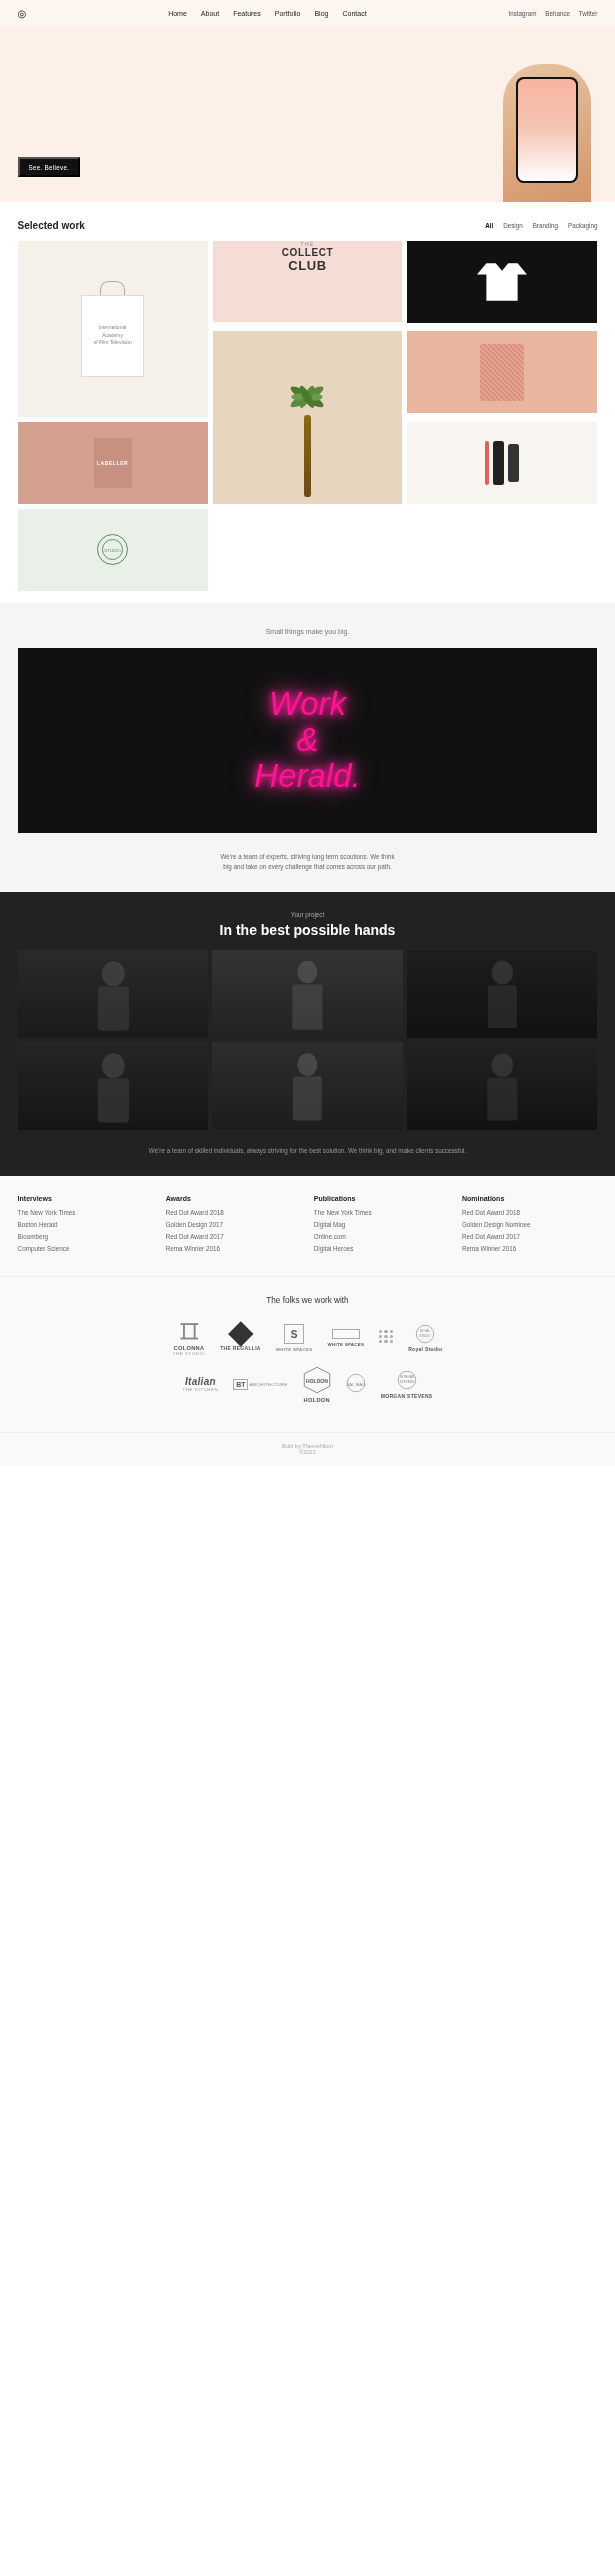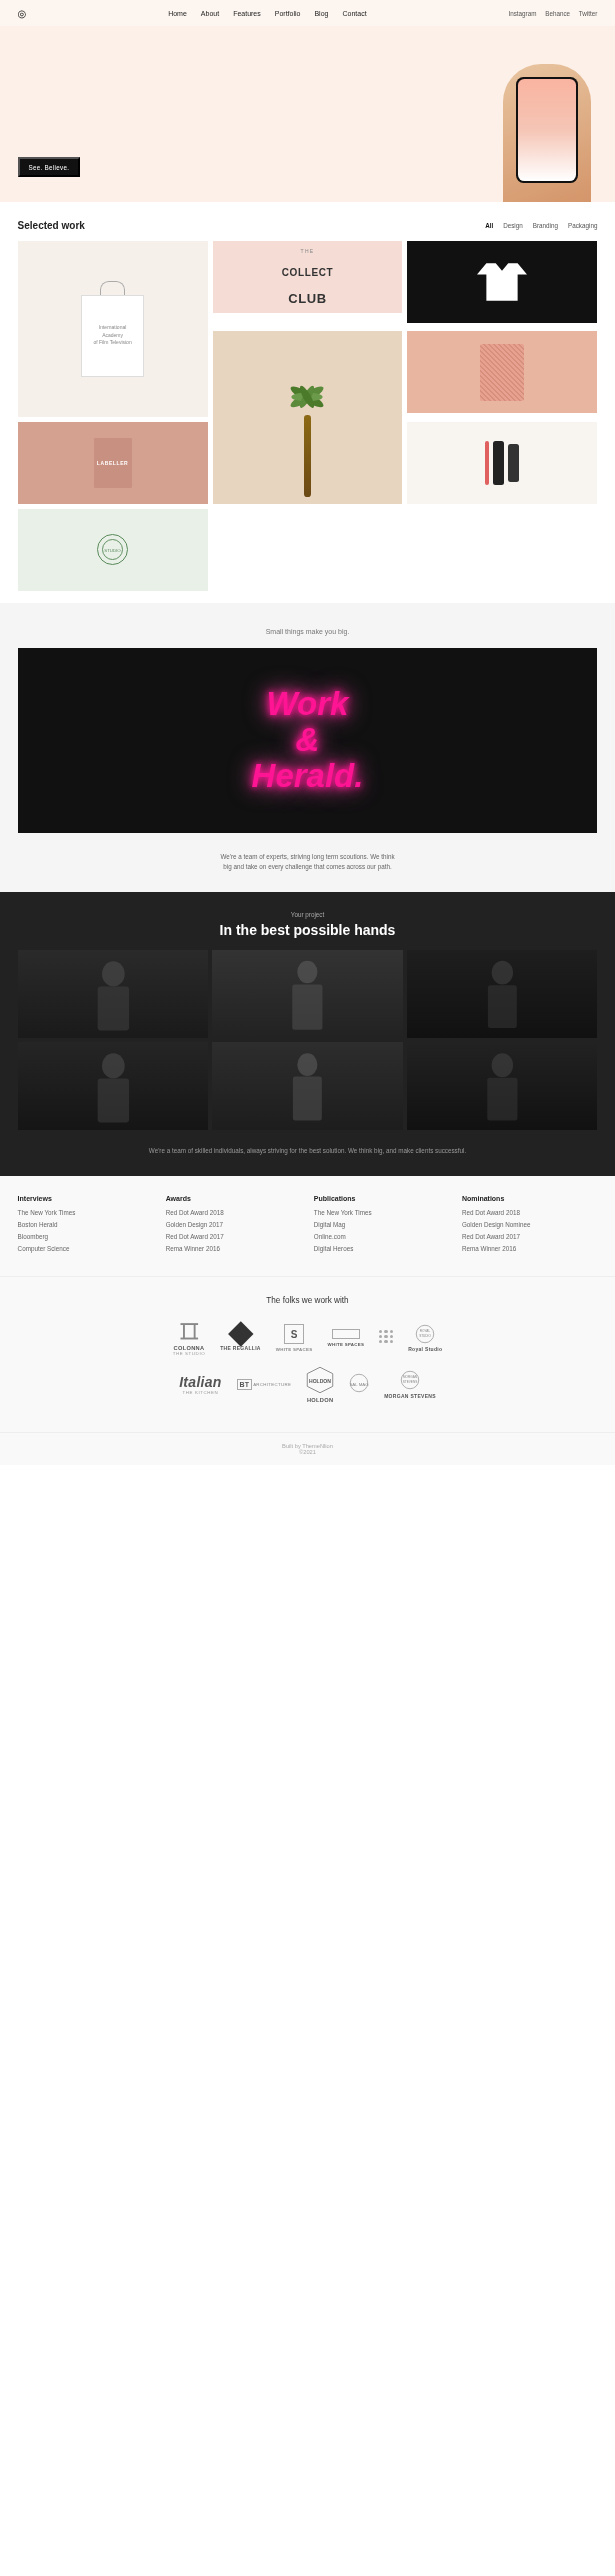--- a/index.html
+++ b/index.html
@@ -67,21 +67,21 @@
     .pi-2 { }
     .pi-3 { }
     .pi-4 { }
     .pi-5 { grid-row: 2 / 4; }
     .pi-6 { }
     .pi-7 { }
     .pi-8 { }
 
     
     .p-bag { background: #f5f0ea; height: 113px; display: flex; align-items: center; justify-content: center; }
-    .p-collect-club { background: #f5ddd5; height: 72px; display: flex; flex-direction: column; align-items: center; justify-content: center; gap: 13px; }
+    .p-collect-club { background: #f5ddd5; height: 81px; display: flex; flex-direction: column; align-items: center; justify-content: flex-start; }
     .p-collect-club .the { font-size: 5px; color: #888; letter-spacing: 1.3px; }
     .p-collect-club .cc { font-size: 10px; font-weight: 700; color: #333; letter-spacing: 0.6px; }
     .p-tshirt { background: #111; height: 82px; display: flex; align-items: center; justify-content: center; }
     .p-pink-textile { background: #e8b5a0; height: 82px; display: flex; align-items: center; justify-content: center; }
     .p-razors { background: #f8f5f0; height: 82px; display: flex; align-items: center; justify-content: center; gap: 3.8px; }
     .razor { width: 3.8px; height: 44px; background: #555; border-radius: 1.9px; }
     .razor.pink { background: #e06060; }
     .p-palm { background: #e8d5c0; height: 164px; display: flex; align-items: flex-end; justify-content: center; padding-bottom: 6.3px; }
     .p-logo-circle { background: #e8f0e8; height: 82px; display: flex; align-items: center; justify-content: center; }
     .logo-circle { width: 31px; height: 31px; border: 1.3px solid #5a8a5a; border-radius: 50%; display: flex; align-items: center; justify-content: center; }
@@ -90,21 +90,21 @@
     .its-true {
       background: #f5f5f5; padding: 25px 17.6px 0; text-align: center;
     }
     .its-true h2 { font-size: 17.6px; font-weight: 400; color: #222; margin-bottom: 3.8px; }
     .its-true p { font-size: 7px; color: #777; margin-bottom: 12.6px; }
     .neon-banner {
       background: #111; width: 100%; padding: 38px 12.6px;
       display: flex; align-items: center; justify-content: center;
     }
     .neon-text {
-      font-size: 33px; font-weight: 700; font-style: italic;
+      font-size: 33px; font-weight: 400; font-style: italic;
       color: #ff1493;
       text-shadow: 0 0 6.3px #ff1493, 0 0 12.6px #ff1493, 0 0 25px #ff69b4;
       line-height: 1.1;
       text-align: center;
     }
 
     
     .team-desc { background: #f5f5f5; padding: 19px 17.6px; text-align: center; }
     .team-desc p { font-size: 6.3px; color: #666; line-height: 1.7; max-width: 176px; margin: 0 auto; }
 
@@ -444,21 +444,21 @@
           <text x="16" y="20" text-anchor="middle" font-size="5" fill="#888">STUDIO</text>
         </svg>
       </div>
       <span class="partner-name" style="font-size:5px;">Royal Studio</span>
     </div>
   </div>
 
   <div class="partners-row">
 
     <div class="partner-logo">
-      <span class="partner-name" style="font-size:14px;font-style:italic;font-weight:600;color:#555;">Italian</span>
+      <span class="partner-name" style="font-size:10px;font-style:italic;font-weight:600;color:#555;">Italian</span>
       <span class="partner-sub">THE KITCHEN</span>
     </div>
 
     <div class="partner-logo">
       <div style="display:flex;align-items:center;gap:1.3px;">
         <span style="font-size:7px;font-weight:700;color:#555;border:0.9px solid #aaa;padding:1.3px 1.9px;">BT</span>
         <span style="font-size:4.4px;color:#888;letter-spacing:0.3px;">ARCHITECTURE</span>
       </div>
     </div>
 

